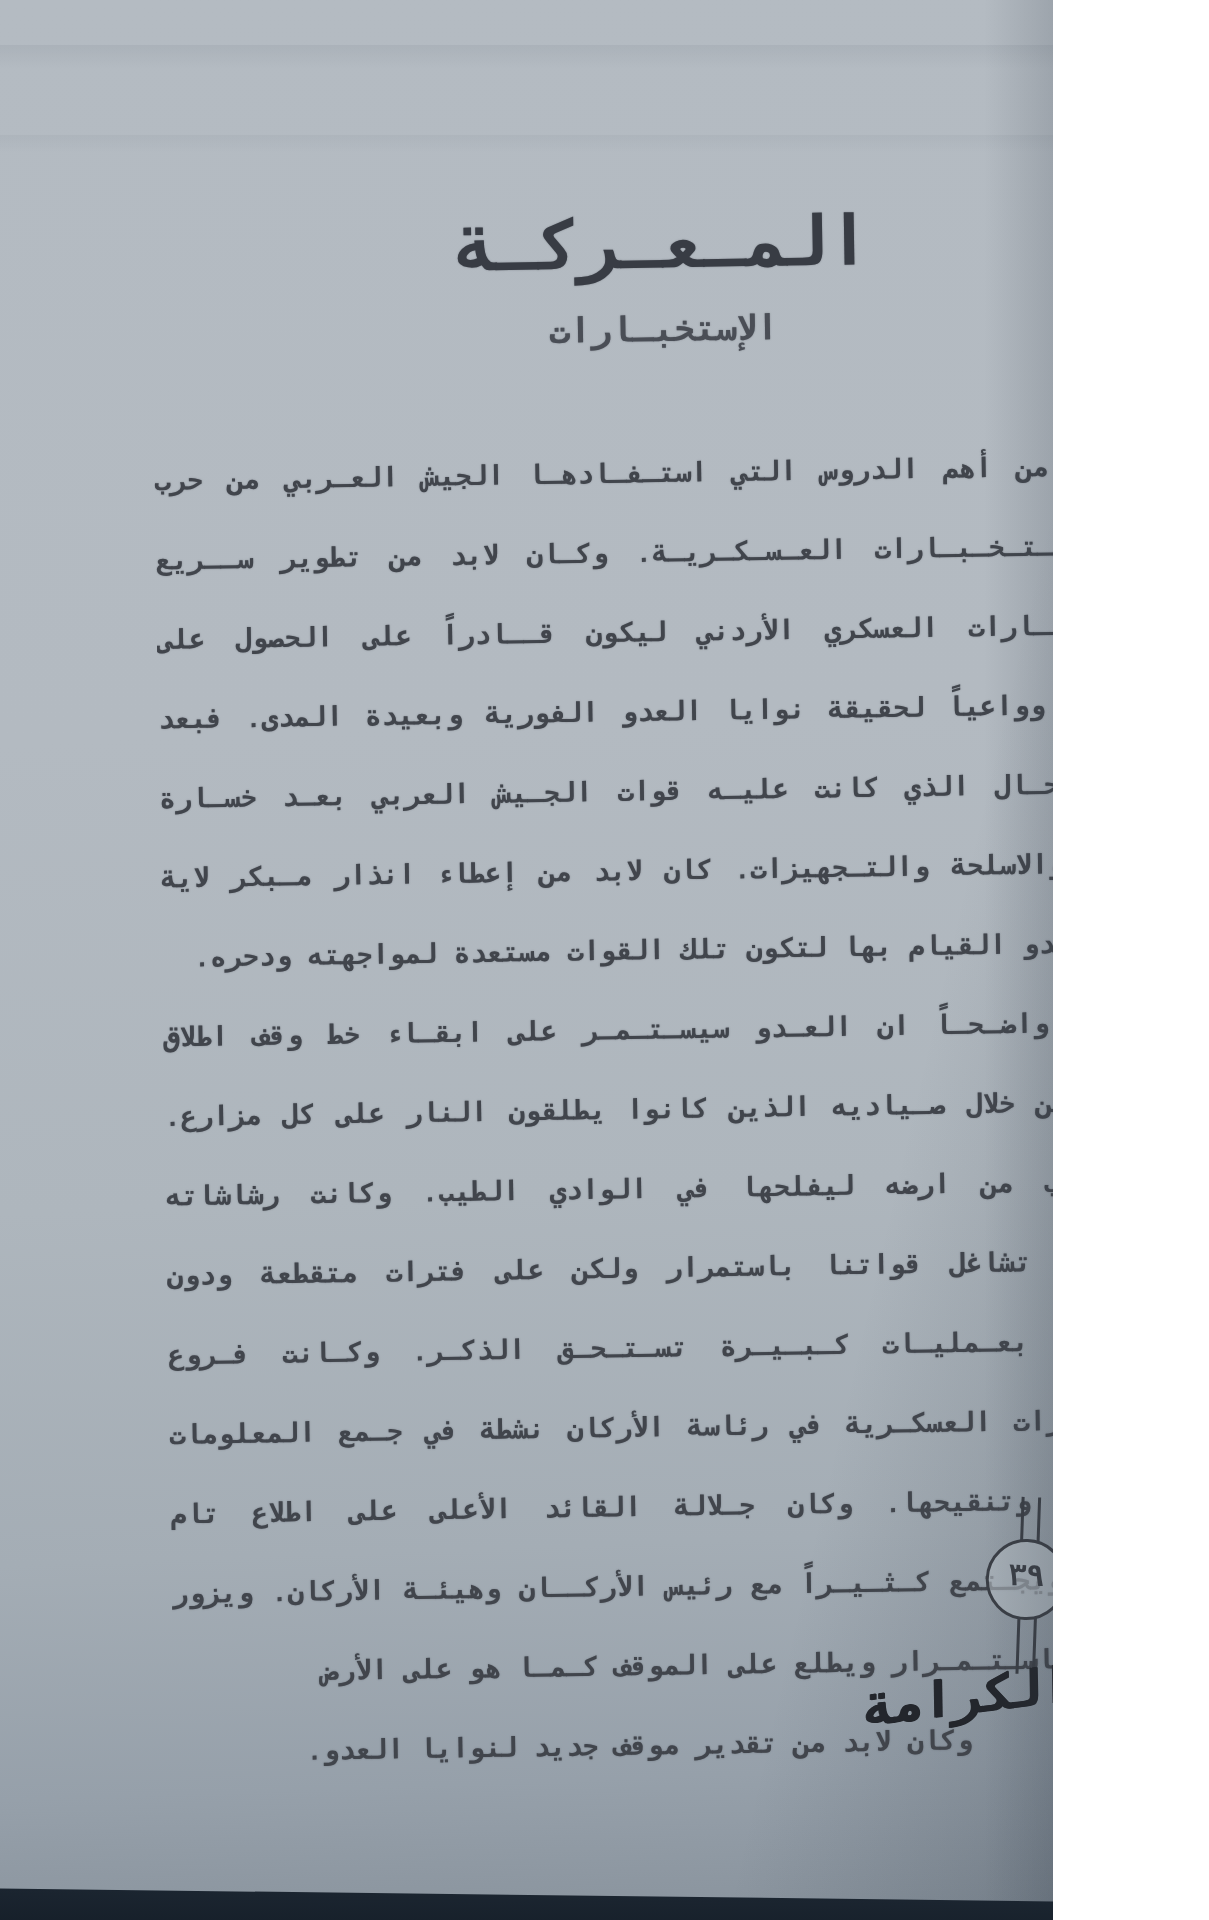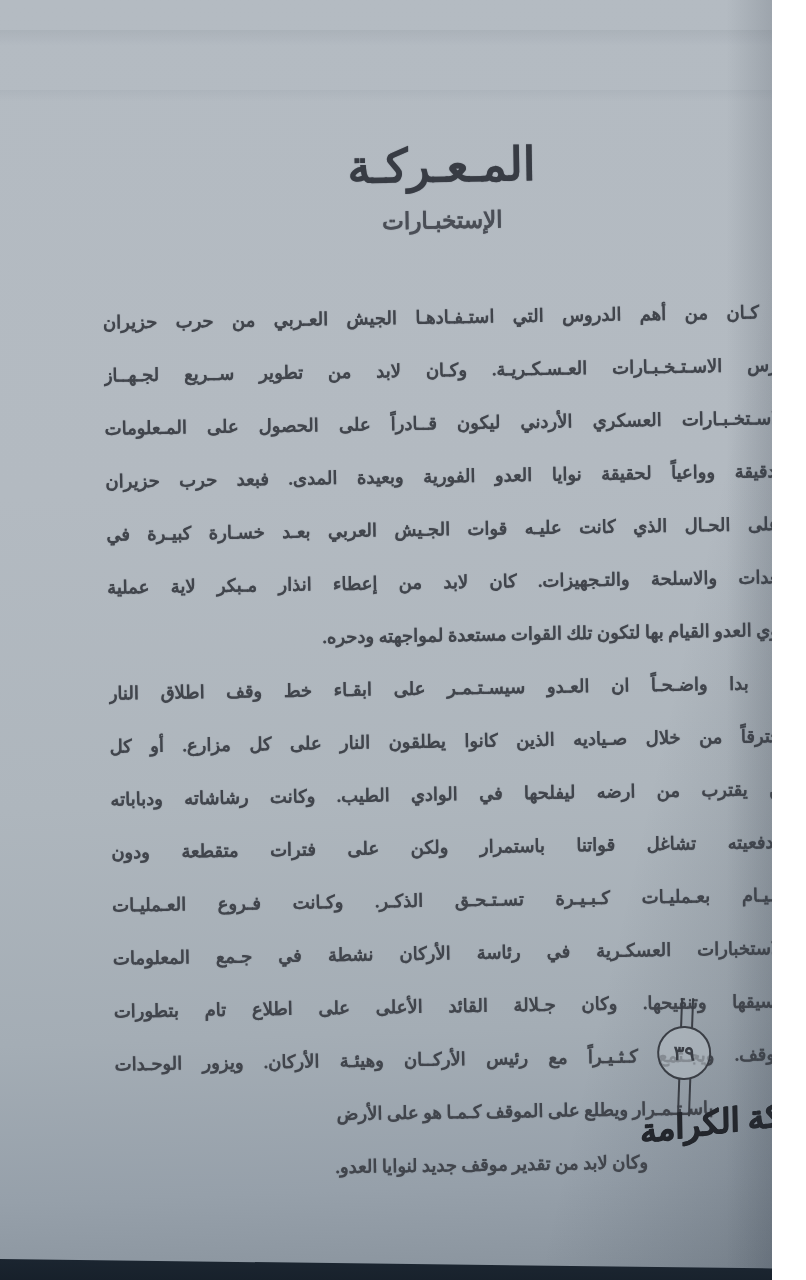--- a/index.html
+++ b/index.html
@@ -1,20 +1,20 @@
 <!DOCTYPE html>
 <html lang="ar"><head>
 <meta charset="utf-8">
 <style>
   html,body{margin:0;padding:0;}
   .photo{
     position:relative;
-    width:772px;height:1280px;
+    width:702px;height:1280px;
     overflow:hidden;
-    font-family:Liberation Serif, serif;
+    font-family:Liberation Mono, monospace;
     background:
       linear-gradient(103deg, rgba(0,0,0,0) 78%, rgba(36,46,58,0.16) 94%, rgba(30,40,52,0.22) 100%),
       linear-gradient(178deg, #b4bbc2 0%, #b3bac1 38%, #aeb6bd 62%, #a4adb5 80%, #96a0aa 92%, #8a949e 99%);
   }
   .crease{position:absolute;left:0;right:0;pointer-events:none;}
   .crease.c1{top:30px;height:16px;background:linear-gradient(rgba(88,98,110,0.10),rgba(0,0,0,0));}
   .crease.c2{top:90px;height:12px;background:linear-gradient(rgba(88,98,110,0.07),rgba(0,0,0,0));}
   .edge-shade{position:absolute;top:0;bottom:0;right:0;width:46px;
     background:linear-gradient(to right, rgba(0,0,0,0), rgba(52,62,74,0.18));pointer-events:none;}
 

